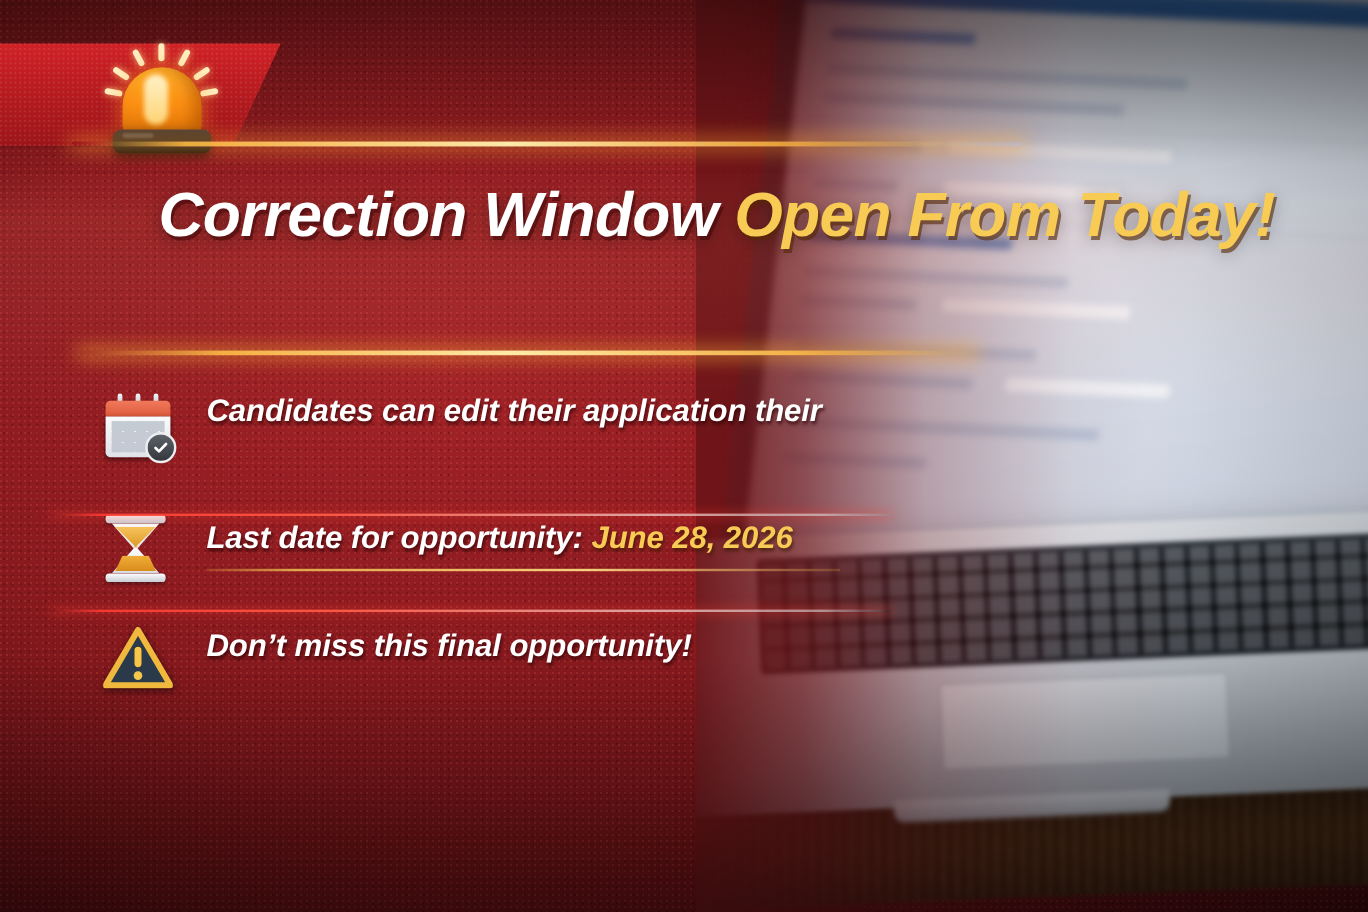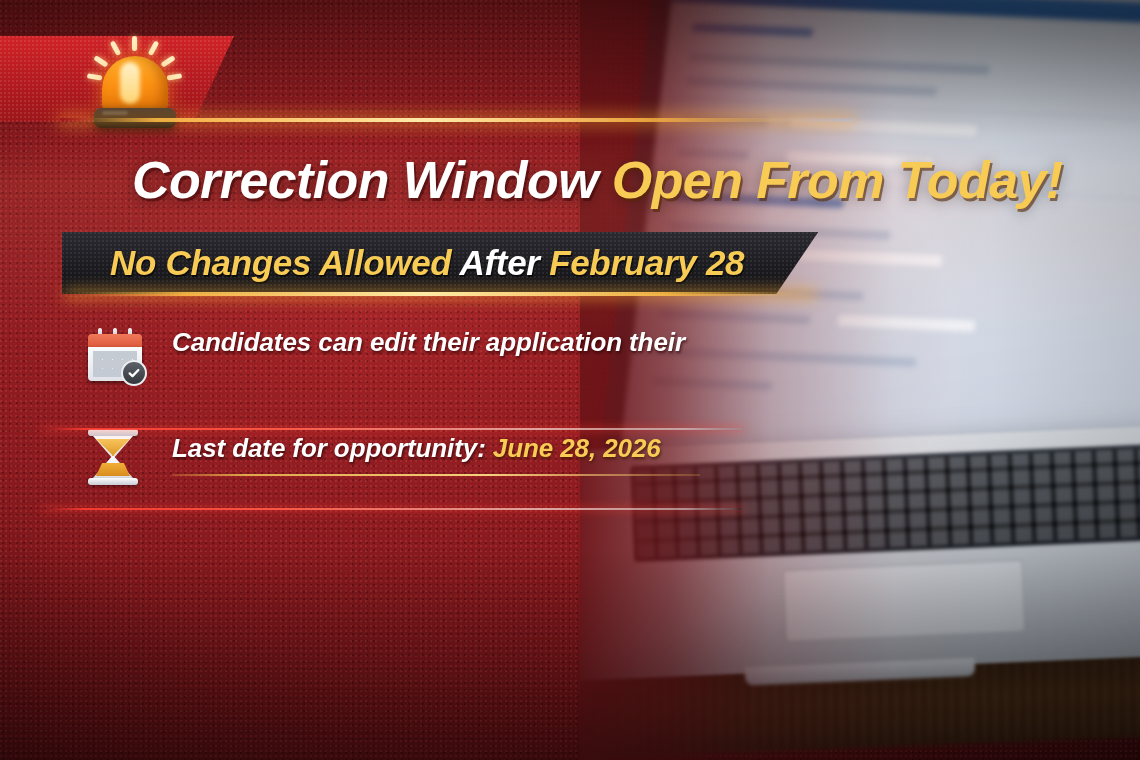--- a/index.html
+++ b/index.html
@@ -432,26 +432,20 @@
     <div class="base-ring"></div>
   </div>
 
   <div class="glow-gold"></div>
 
   <div class="head-band"></div>
   <div class="headline">
     <span>Correction Window </span><span class="y">Open From Today!</span>
   </div>
 
-  <div class="subbar">
-    <div class="subbar-tex"></div>
-    <div class="subbar-text">
-      <span>No Changes Allowed </span><span class="w">After </span><span>February 28</span>
-    </div>
-  </div>
   <div class="subbar-glow"></div>
 
   <div class="bullets">
 
     <div class="bullet b1">
       <div class="icon">
         <div class="cal">
           <div class="cal-ring" style="left:12px;"></div>
           <div class="cal-ring" style="left:27px;"></div>
           <div class="cal-ring" style="left:42px;"></div>
@@ -482,18 +476,33 @@
           <div class="hg-sandB"></div>
           <div class="hg-cap bot"></div>
         </div>
       </div>
       <div class="btext" style="position:relative;">
         <span>Last date for opportunity: </span><span class="gold">June 28, 2026</span>
         <div class="underline-gold" style="left:0;top:42px;width:528px;"></div>
       </div>
     </div>
 
+    <div class="bullet b3" style="padding-top:14px;">
+      <div class="icon" style="top:14px;">
+        <div class="warn">
+          <svg viewBox="0 0 58 52" aria-hidden="true">
+            <path d="M29 3 L56 49 L2 49 Z" fill="#2b3a4a" stroke="#f0b93e" stroke-width="5" stroke-linejoin="round"></path>
+            <rect x="26" y="17" width="6" height="17" rx="3" fill="#f5c council"></rect>
+            <rect x="26" y="17" width="6" height="17" rx="3" fill="#f6c64a"></rect>
+            <circle cx="29" cy="41" r="3.6" fill="#f6c64a"></circle>
+          </svg>
+        </div>
+      </div>
+      <div class="btext">
+        <span>Don’t miss this final opportunity!</span>
+      </div>
+    </div>
   </div>
 
   <div class="divider d1"></div>
   <div class="divider d2"></div>
 
 </div>
 
 </body></html>

